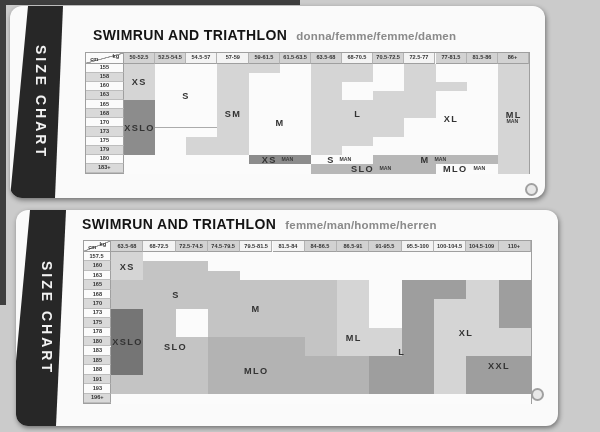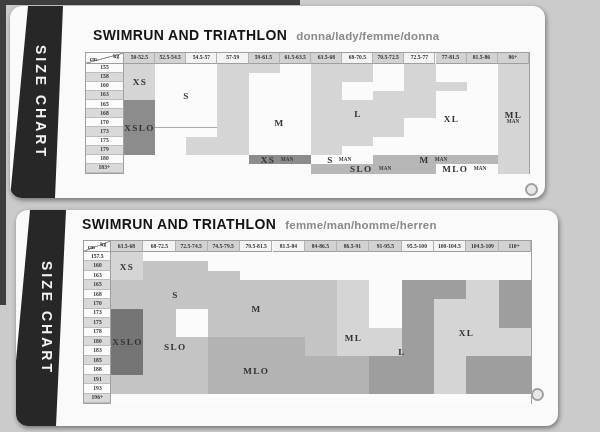--- a/index.html
+++ b/index.html
@@ -31,21 +31,21 @@
     white-space:nowrap;color:#f2f2f2;font-weight:bold;
     font-size:14px;letter-spacing:3px;
   }
 
   .title-row{position:absolute;white-space:nowrap;}
   #title-row-0{left:93px;top:26px;}
   #title-row-1{left:82px;top:215px;}
   .chart-title{font-weight:bold;color:#141414;font-size:14px;letter-spacing:.4px;}
   .chart-subtitle{font-weight:bold;color:#8a8a8a;font-size:11.5px;letter-spacing:.2px;margin-left:9px;}
 
-  .size-table{position:absolute;border:1px solid #9f9f9f;box-sizing:border-box;background:#fbfbfb;font-family:Liberation Serif, serif;}
+  .size-table{position:absolute;border:1px solid #9f9f9f;box-sizing:border-box;background:#fbfbfb;}
   .cell{position:absolute;box-sizing:border-box;}
   .hcell{display:flex;align-items:center;justify-content:center;
          border-right:1px solid #b3b3b3;border-bottom:1px solid #9f9f9f;}
   .rlabel{display:flex;align-items:center;justify-content:center;
           border-right:1px solid #9f9f9f;border-bottom:1px solid #bdbdbd;}
   .tt{display:inline-block;font-size:10px;transform:scale(.56);transform-origin:50% 50%;
       white-space:nowrap;color:#333;font-weight:bold;letter-spacing:0;}
   .corner{position:absolute;box-sizing:border-box;border-right:1px solid #9f9f9f;
           border-bottom:1px solid #9f9f9f;
           background:linear-gradient(to bottom right,transparent 47%,#999 49%,#999 53%,transparent 55%);}
@@ -78,21 +78,21 @@
   </div>
 </div>
 
 <div class="card" id="card-1" style="background: rgb(250, 250, 250);">
   <div class="sidebar" style="background: rgb(39, 39, 39);">
     <div class="sidebar-label">SIZE CHART</div>
   </div>
 </div>
 
 <div class="title-row" id="title-row-0">
-  <span class="chart-title">SWIMRUN AND TRIATHLON</span><span class="chart-subtitle">donna/lady/femme/donna</span>
+  <span class="chart-title">SWIMRUN AND TRIATHLON</span><span class="chart-subtitle">donna/femme/femme/damen</span>
 </div>
 
 <div class="title-row" id="title-row-1">
   <span class="chart-title">SWIMRUN AND TRIATHLON</span><span class="chart-subtitle">femme/man/homme/herren</span>
 </div>
 
 <div class="size-table" id="table-0" style="left: 85px; top: 52px; width: 444.95px; height: 122.06px;">
     <div class="corner" style="left: 0px; top: 0px; width: 38px; height: 10.5px;">
       <span class="tt c-top">kg</span>
       <span class="tt c-bot">cm</span>
@@ -330,20 +330,23 @@
     <div class="cell" style="left: 411.8px; top: 110.93px; width: 31.65px; height: 9.63px; background: rgb(213, 213, 213);"></div>
     <div class="size-label" style="left: 38px; top: 10.5px; width: 31.15px; height: 36.52px;">
       <span class="main">XS</span>
     </div>
     <div class="size-label" style="left: 69.15px; top: 19.63px; width: 62.3px; height: 45.65px;">
       <span class="main">S</span>
     </div>
     <div class="size-label" style="left: 38px; top: 47.02px; width: 31.15px; height: 54.78px;">
       <span class="main">XSLO</span>
     </div>
+    <div class="size-label" style="left: 131.45px; top: 28.76px; width: 31.15px; height: 63.91px;">
+      <span class="main">SM</span>
+    </div>
     <div class="size-label" style="left: 162.6px; top: 47.02px; width: 62.3px; height: 45.65px;">
       <span class="main">M</span>
     </div>
     <div class="size-label" style="left: 224.9px; top: 28.76px; width: 93.45px; height: 63.91px;">
       <span class="main">L</span>
     </div>
     <div class="size-label" style="left: 318.35px; top: 37.89px; width: 93.45px; height: 54.78px;">
       <span class="main">XL</span>
     </div>
     <div class="size-label stacked" style="left: 411.8px; top: 37.89px; width: 31.15px; height: 54.78px;">
@@ -692,16 +695,19 @@
     </div>
     <div class="size-label" style="left: 253.1px; top: 58.25px; width: 32.3px; height: 75.6px;">
       <span class="main">ML</span>
     </div>
     <div class="size-label" style="left: 285.4px; top: 86.6px; width: 64.6px; height: 47.25px;">
       <span class="main">L</span>
     </div>
     <div class="size-label" style="left: 350px; top: 67.7px; width: 64.6px; height: 47.25px;">
       <span class="main">XL</span>
     </div>
+    <div class="size-label" style="left: 382.3px; top: 105.5px; width: 64.6px; height: 37.8px;">
+      <span class="main">XXL</span>
+    </div>
   </div>
 
 <div class="hole-punch" id="hole-0"></div>
 <div class="hole-punch" id="hole-1"></div>
 
 </body></html>

